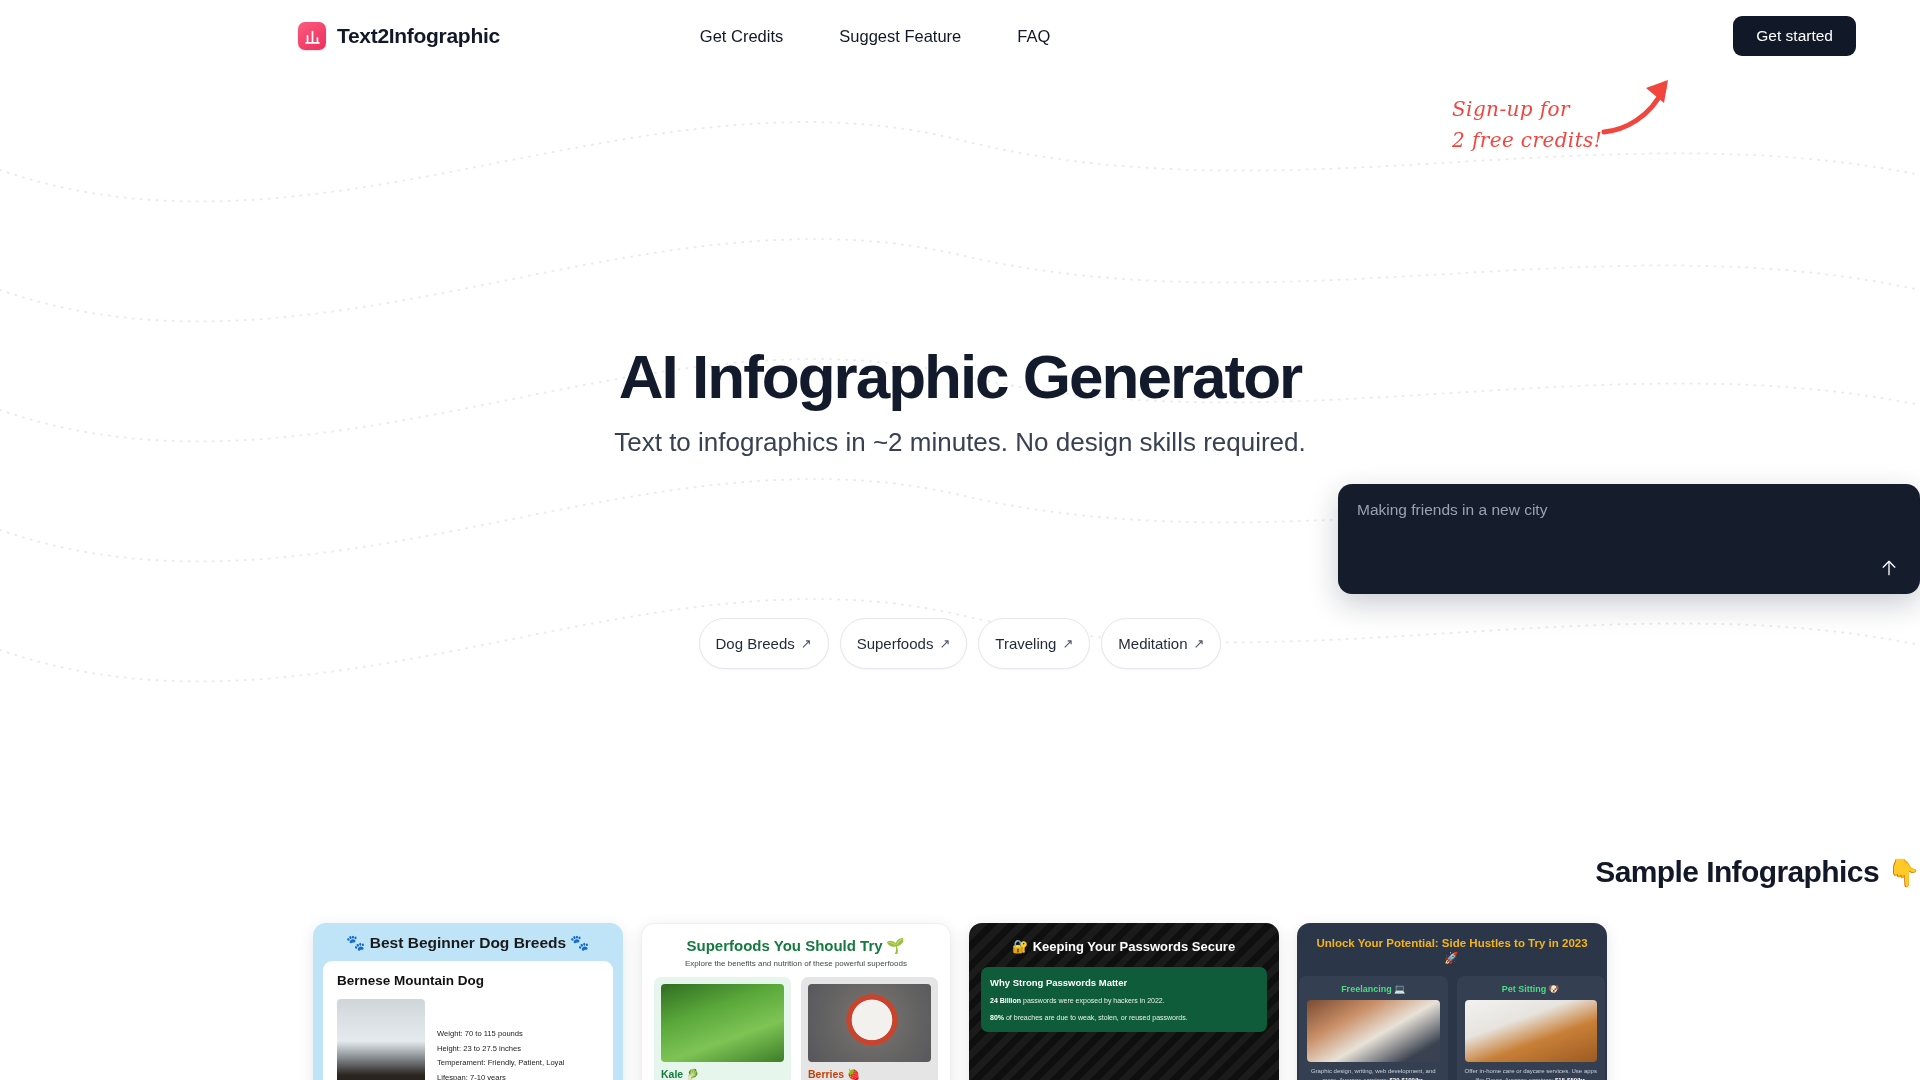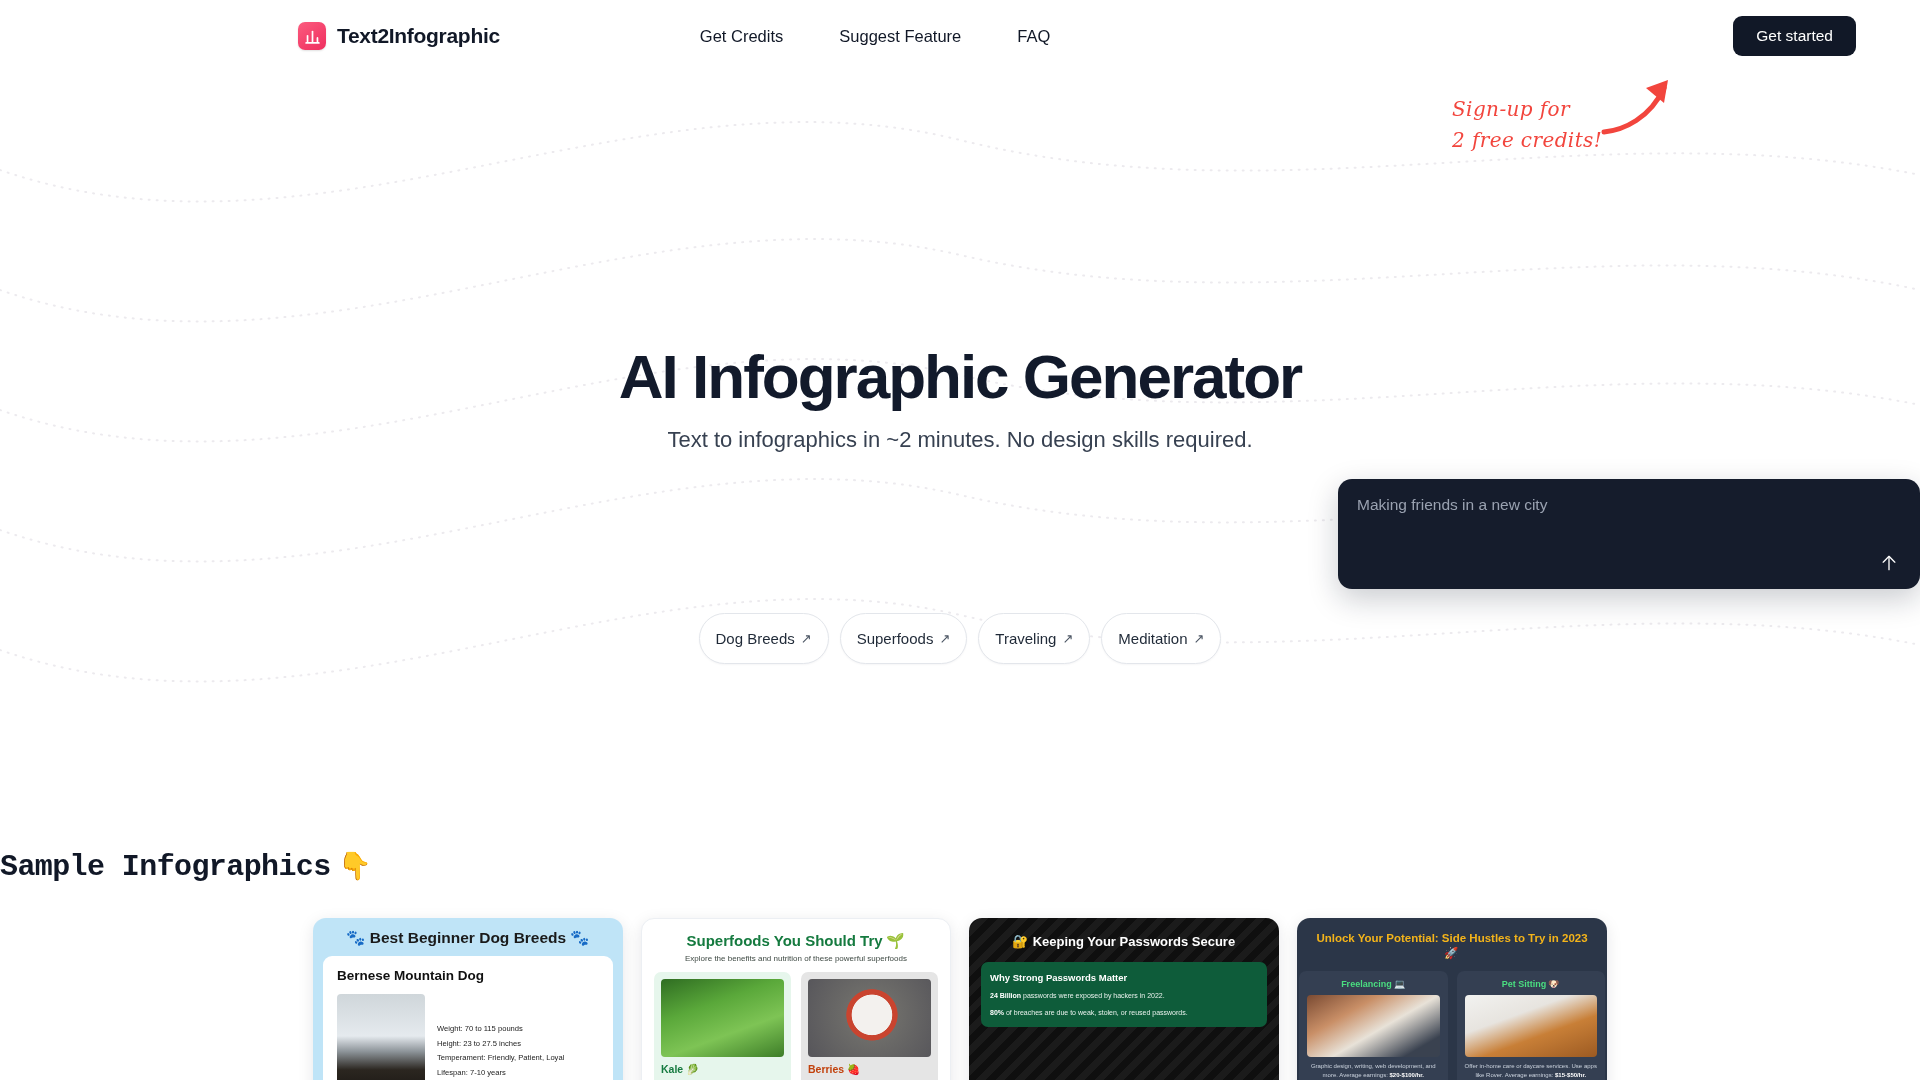--- a/index.html
+++ b/index.html
@@ -59,21 +59,21 @@
   
   .hero {
     position: relative; z-index: 3;
     padding-top: 272px; text-align: center;
   }
   .hero h1 {
     font-size: 62px; font-weight: 700; letter-spacing: -2px;
     color: #121a2b; line-height: 1.05;
   }
   .hero-sub {
-    margin-top: 18px; font-size: 22px; color: #374151; font-weight: 400;
+    margin-top: 18px; font-size: 26px; color: #374151; font-weight: 400;
   }
 
   
   .prompt-wrap { display: flex; justify-content: flex-end; margin-top: 26px; }
   .prompt {
     position: relative;
     width: 582px; height: 110px;
     background: #151c2c; border-radius: 14px;
     box-shadow: 0 10px 30px rgba(15,23,42,.22);
     text-align: left;
@@ -99,22 +99,22 @@
     border-radius: 999px; padding: 16px 16px;
     font-size: 15px; color: #1f2937; cursor: pointer;
     box-shadow: 0 1px 2px rgba(16,24,40,.04);
     white-space: nowrap;
   }
   .chip .arrow { font-size: 13px; color: #4b5563; }
 
   
   .samples { position: relative; z-index: 3; margin-top: 186px; }
   .samples h2 {
-    text-align: left; font-size: 30px; font-weight: 700;
-    letter-spacing: -.6px; color: #111827; font-family: Liberation Mono, monospace;
+    text-align: right; font-size: 30px; font-weight: 700;
+    letter-spacing: -.6px; color: #111827;
   }
   .samples h2 .emoji { font-size: 27px; margin-left: 8px; }
 
   .cards {
     display: flex; justify-content: center; gap: 18px;
     margin-top: 34px; padding: 0 64px;
   }
   .card {
     width: 310px; height: 200px; border-radius: 13px;
     overflow: hidden; position: relative; cursor: pointer;

